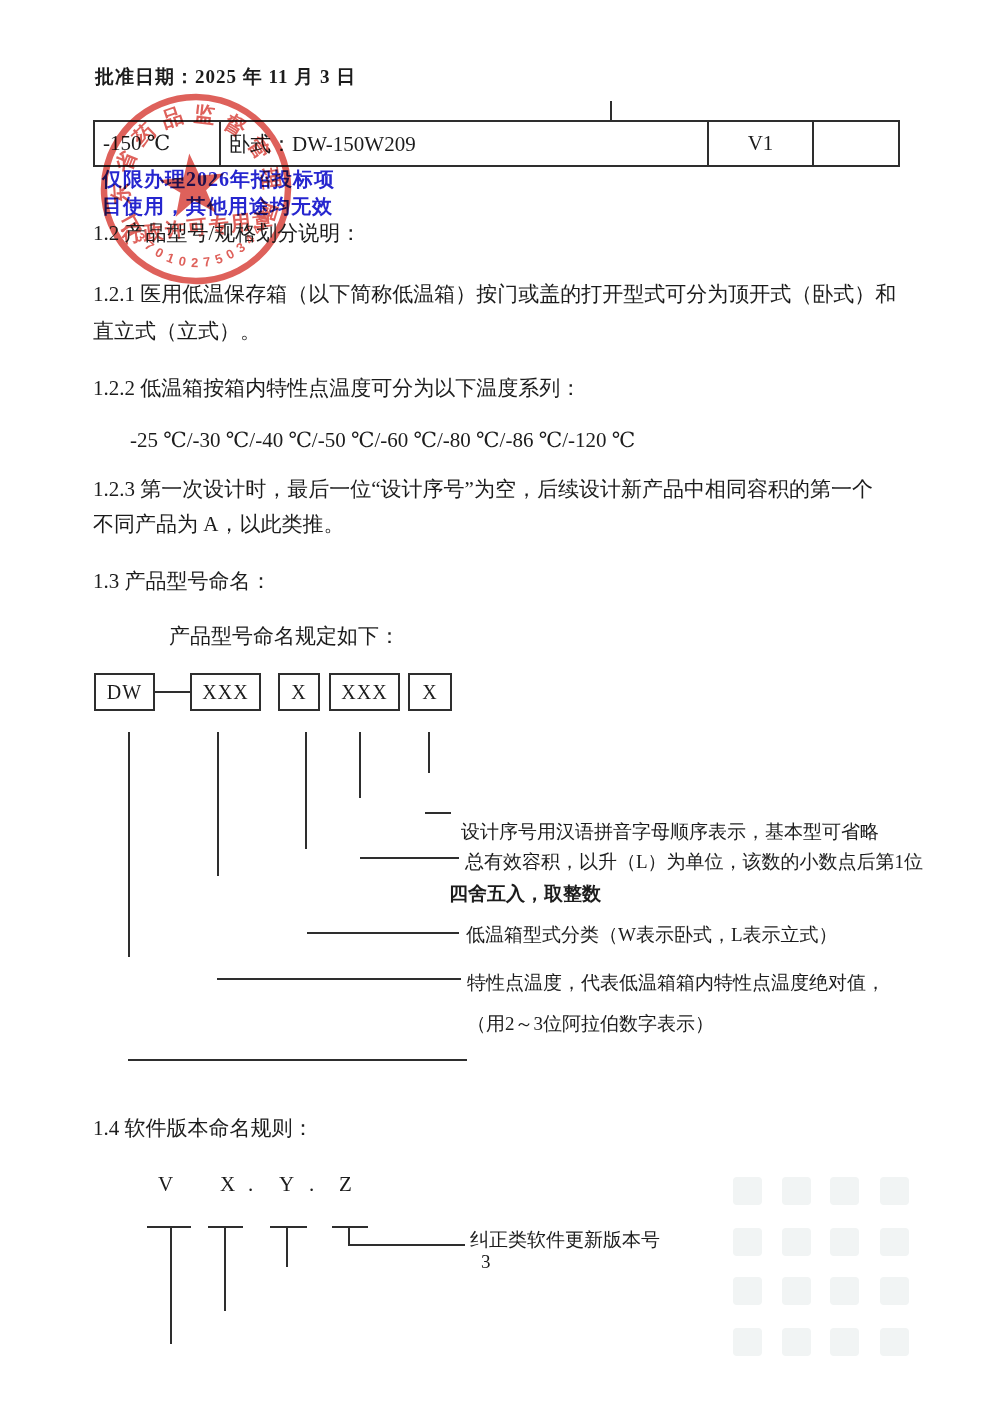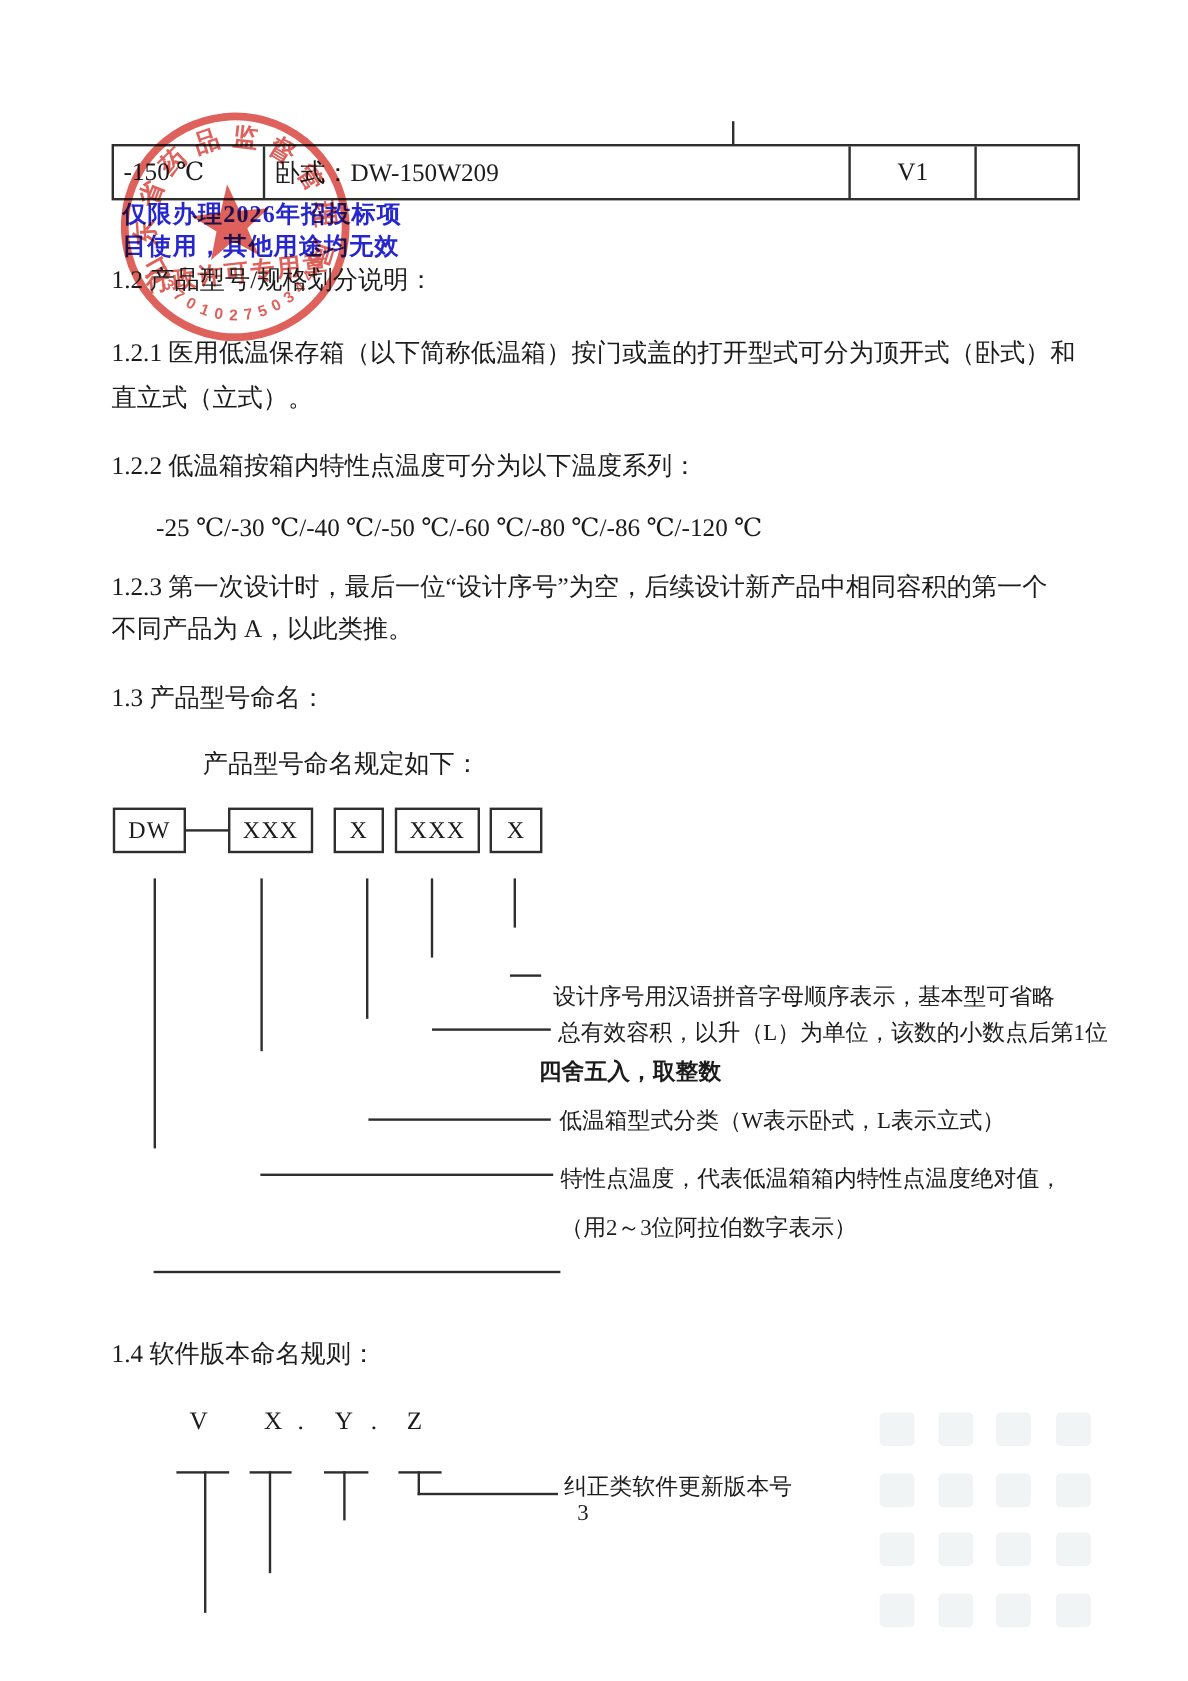--- a/index.html
+++ b/index.html
@@ -51,20 +51,21 @@
 
   .vletter { position:absolute; top:1172px; font-size:21px; }
 
   .wm { position:absolute; width:29px; height:28px; background:#f1f4f4; border-radius:4px; }
 </style>
 </head>
 <body>
 
 <div class="page">
 
+  <div class="txt" style="left:95px; top:64px; font-size:19px; letter-spacing:1px; font-weight:bold;">批准日期：2025 年 11 月 3 日</div>
 
   <div class="line-v" style="left:610px; top:101px; height:19px;"></div>
 
   <div class="spec-table">
     <div class="spec-cell c1">-150 ℃</div>
     <div class="spec-cell c2">卧式：DW-150W209</div>
     <div class="spec-cell c3">V1</div>
     <div class="spec-cell c4"></div>
   </div>
 

